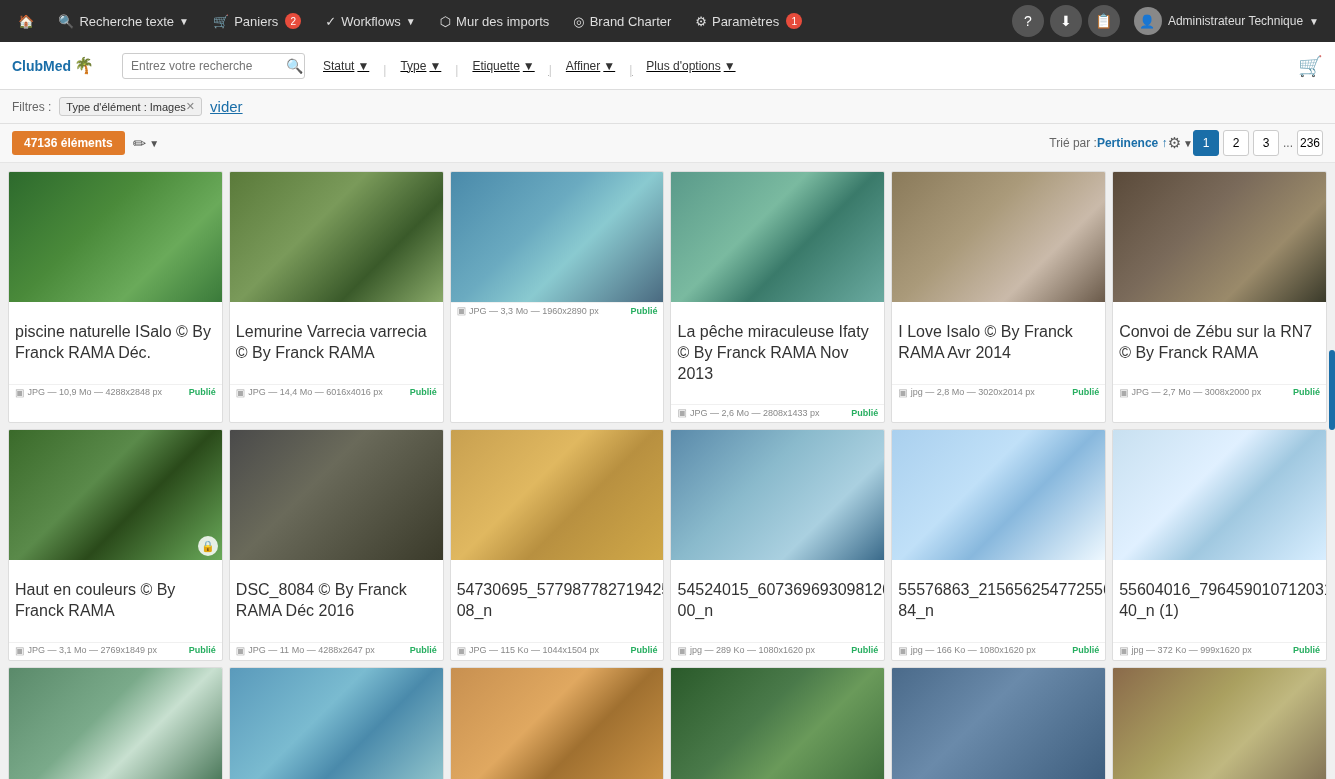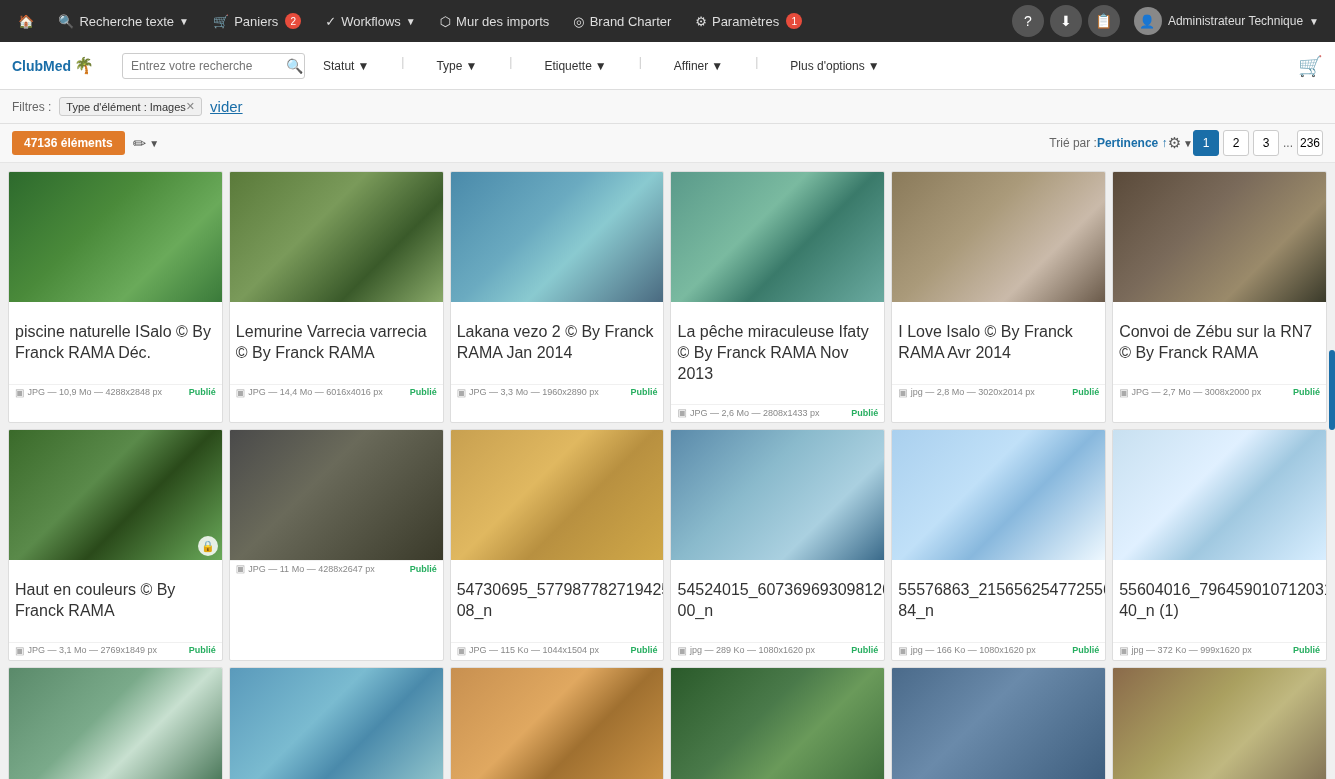--- a/index.html
+++ b/index.html
@@ -109,23 +109,24 @@
     }
     .search-icon-btn {
       background: none;
       border: none;
       cursor: pointer;
       color: #666;
       font-size: 14px;
     }
     .filter-bar {
       display: flex;
-      align-items: flex-start;
-      gap: 20px;
+      align-items: flex-end;
+      gap: 2px;
       flex: 1;
+      text-decoration: underline;
     }
     .filter-btn {
       padding: 4px 10px;
       cursor: pointer;
       color: #333;
       font-size: 12px;
       background: none;
       border: none;
       display: flex;
       align-items: center;
@@ -459,21 +460,20 @@
       <div class="img-meta">
         <div class="meta-left">
           <span class="img-icon">▣</span>
           <span>JPG — 14,4 Mo — 6016x4016 px</span>
         </div>
         <span class="published">Publié</span>
       </div>
     </div>
     <div class="grid-item">
       <div class="img-placeholder img-boat"></div>
-      <div class="img-caption">Lakana vezo 2 © By Franck RAMA Jan 2014</div>
       <div class="img-meta">
         <div class="meta-left">
           <span class="img-icon">▣</span>
           <span>JPG — 3,3 Mo — 1960x2890 px</span>
         </div>
         <span class="published">Publié</span>
       </div>
     </div>
     <div class="grid-item">
       <div class="img-placeholder img-fishing"></div>
@@ -516,20 +516,21 @@
       <div class="img-meta">
         <div class="meta-left">
           <span class="img-icon">▣</span>
           <span>JPG — 3,1 Mo — 2769x1849 px</span>
         </div>
         <span class="published">Publié</span>
       </div>
     </div>
     <div class="grid-item">
       <div class="img-placeholder img-rocks"></div>
+      <div class="img-caption">DSC_8084 © By Franck RAMA Déc 2016</div>
       <div class="img-meta">
         <div class="meta-left">
           <span class="img-icon">▣</span>
           <span>JPG — 11 Mo — 4288x2647 px</span>
         </div>
         <span class="published">Publié</span>
       </div>
     </div>
     <div class="grid-item">
       <div class="img-placeholder img-pastries"></div>

